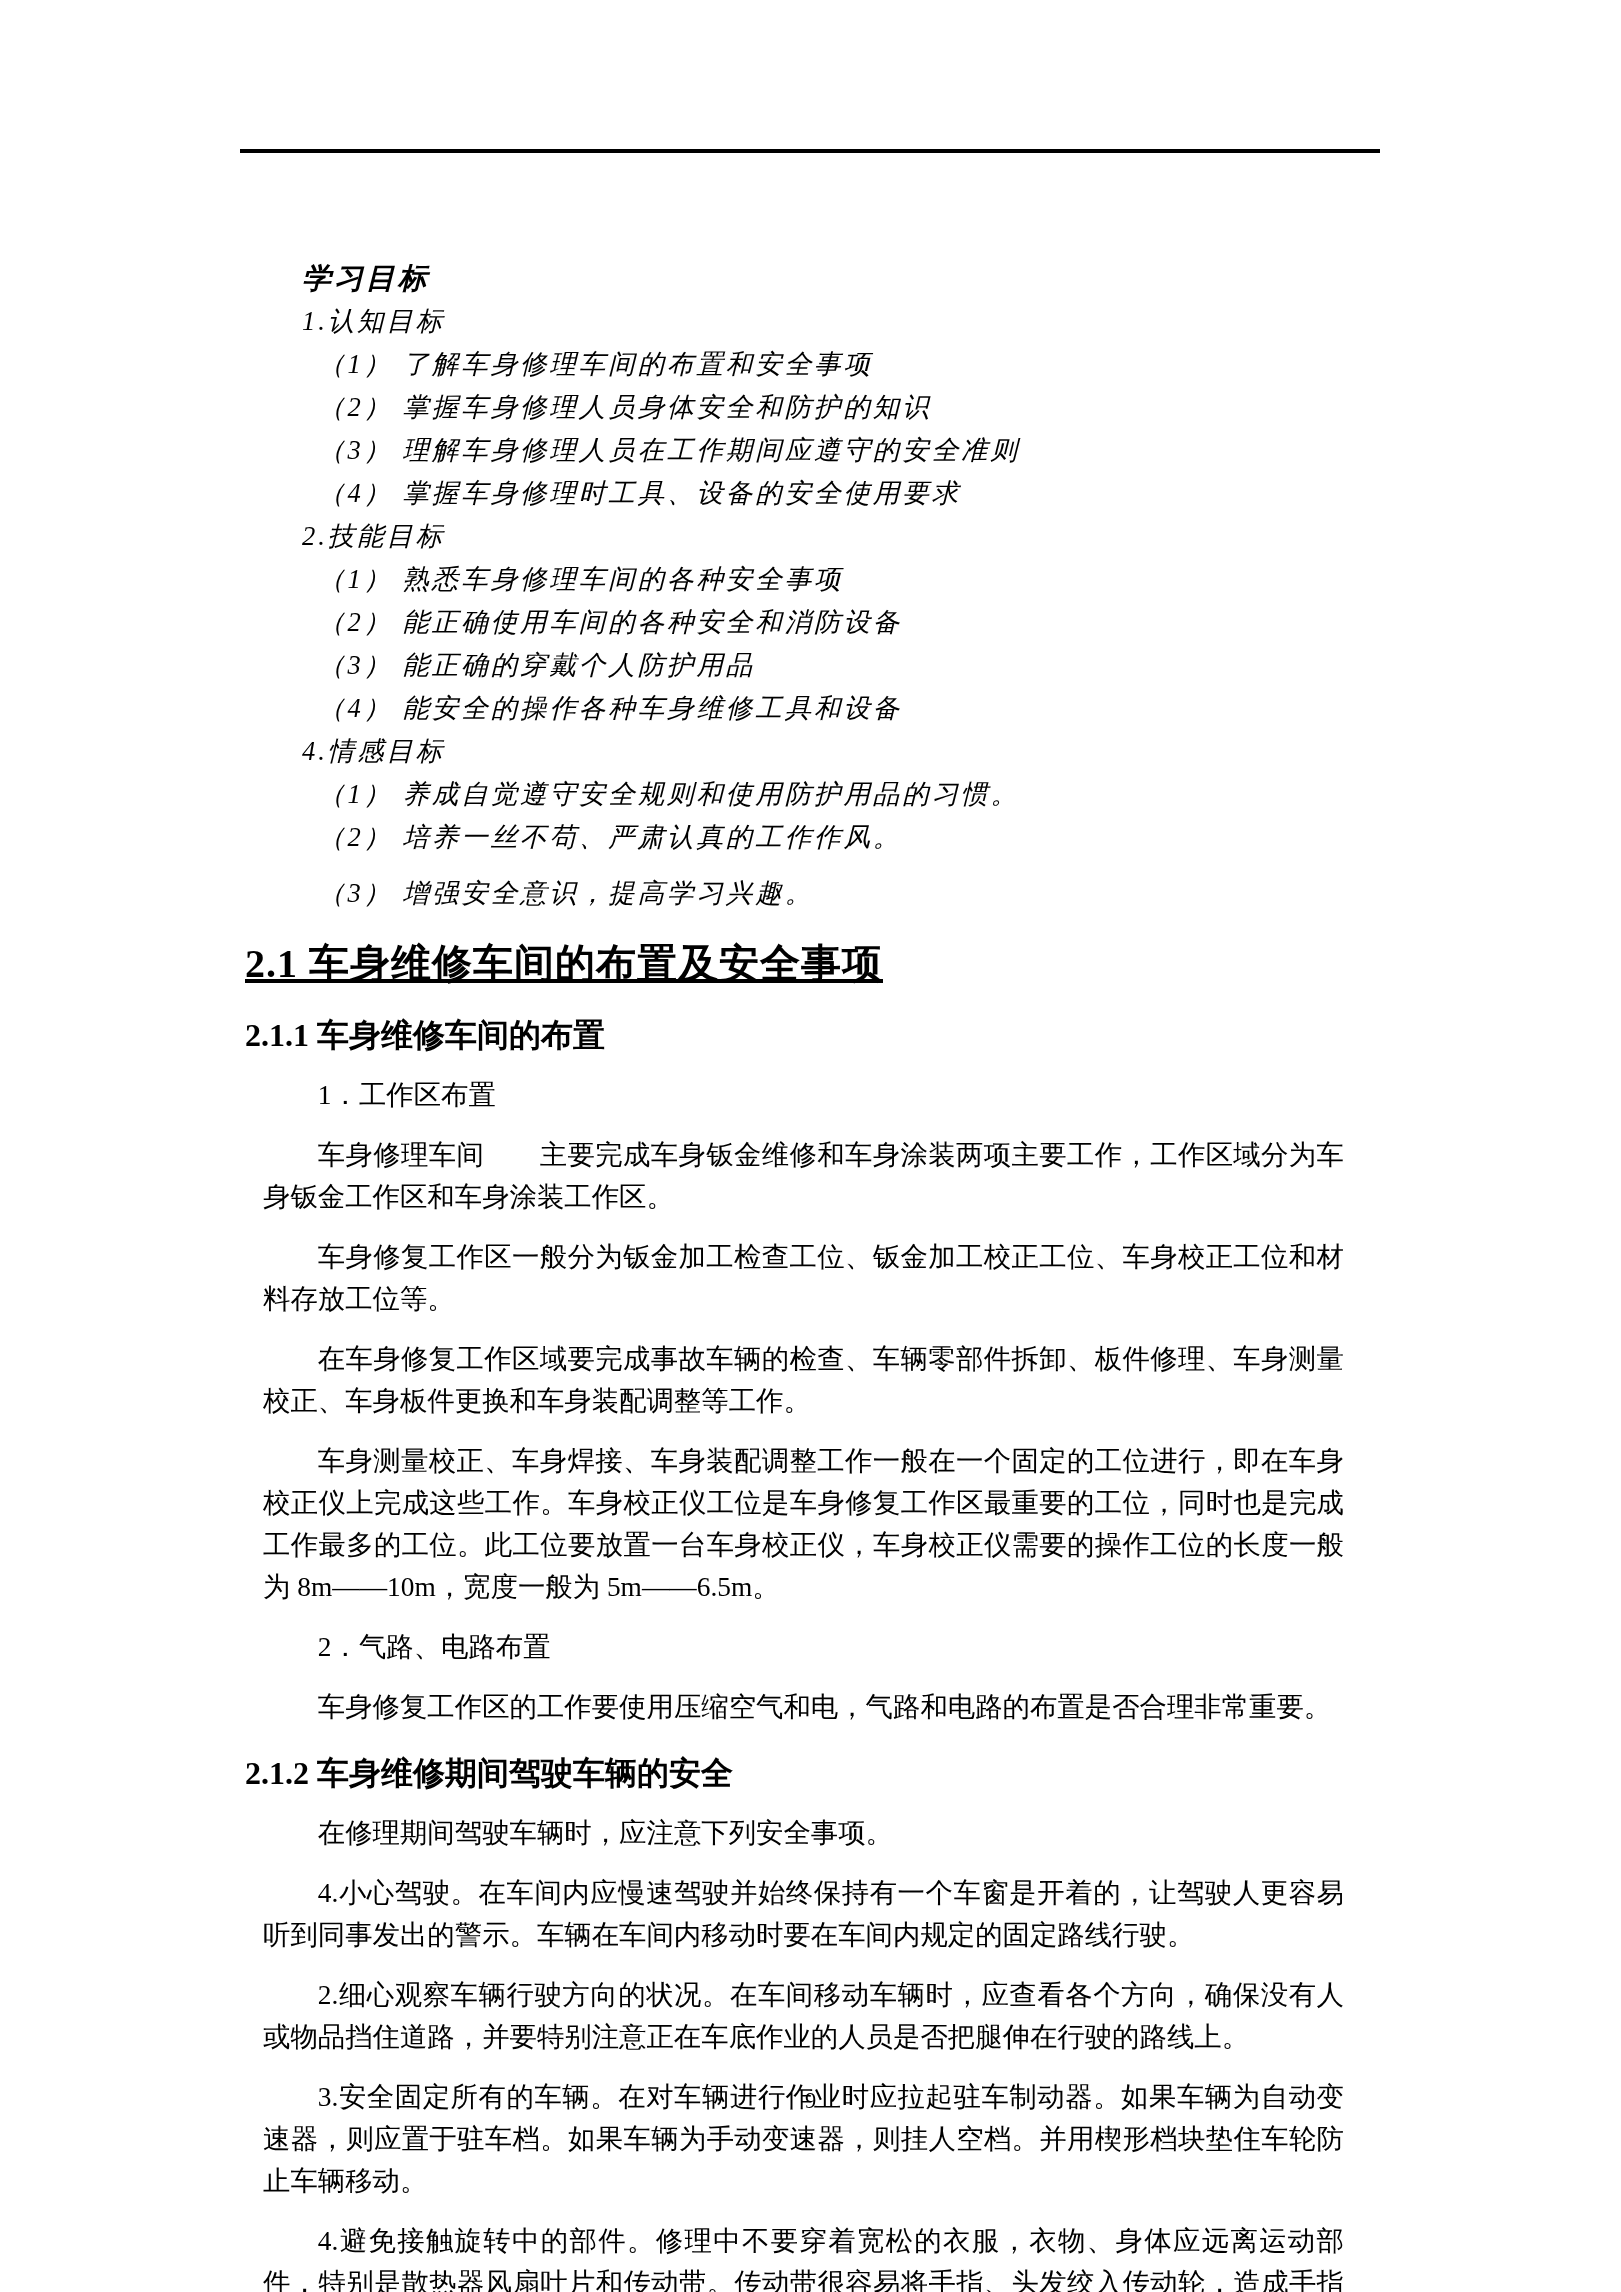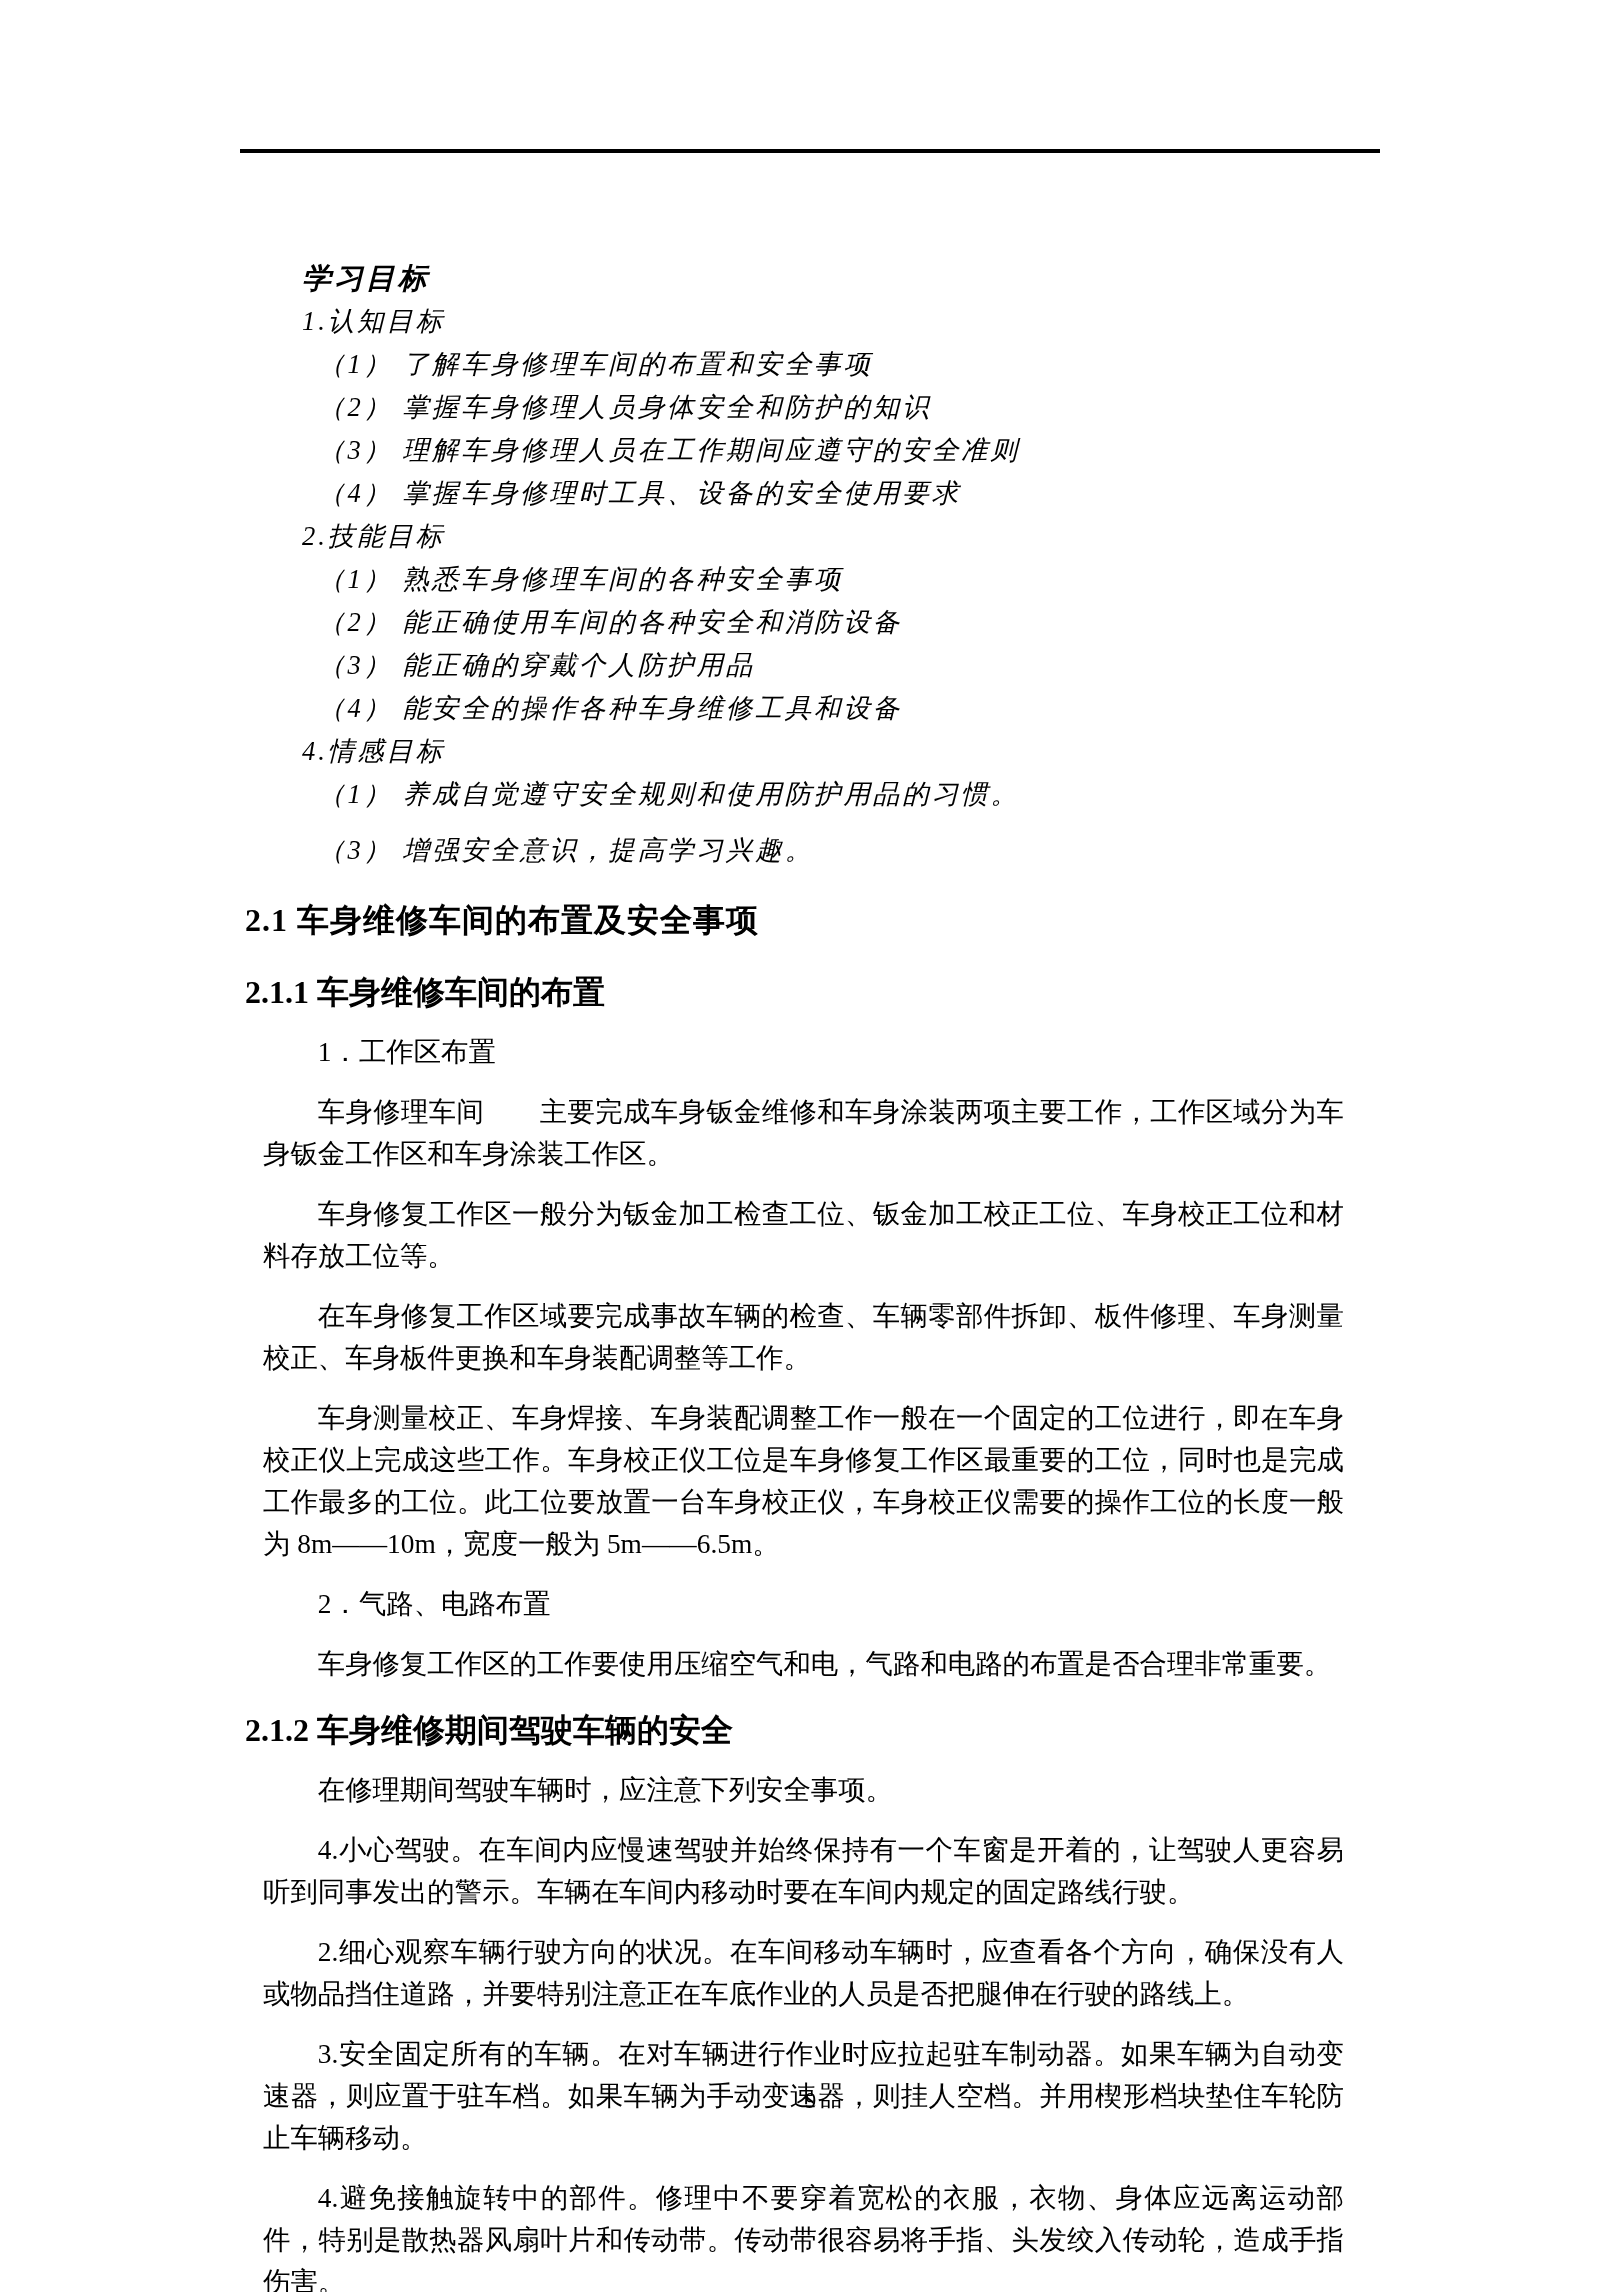--- a/index.html
+++ b/index.html
@@ -50,26 +50,27 @@
     padding-left: 57px;
   }
   .obj-item {
     padding-left: 73px;
   }
   .obj-item.extra-gap {
     margin-top: 13px;
   }
   
   .h-sec {
-    font-size: 32px;
+    font-size: 40px;
     font-weight: bold;
     line-height: 53px;
     margin: 21.6px 0 0 0;
     letter-spacing: 1px;
     white-space: nowrap;
+    text-decoration: underline;
   }
   .h-sub {
     font-size: 32px;
     font-weight: bold;
     line-height: 41px;
     margin: 25.5px 0 9.8px 0;
     white-space: nowrap;
   }
   .h-sub.mid {
     margin-top: 25px;
@@ -112,20 +113,21 @@
       <div class="obj-line obj-item">（4） 掌握车身修理时工具、设备的安全使用要求</div>
 
       <div class="obj-line obj-group">2.技能目标</div>
       <div class="obj-line obj-item">（1） 熟悉车身修理车间的各种安全事项</div>
       <div class="obj-line obj-item">（2） 能正确使用车间的各种安全和消防设备</div>
       <div class="obj-line obj-item">（3） 能正确的穿戴个人防护用品</div>
       <div class="obj-line obj-item">（4） 能安全的操作各种车身维修工具和设备</div>
 
       <div class="obj-line obj-group">4.情感目标</div>
       <div class="obj-line obj-item">（1） 养成自觉遵守安全规则和使用防护用品的习惯。</div>
+      <div class="obj-line obj-item">（2） 培养一丝不苟、严肃认真的工作作风。</div>
       <div class="obj-line obj-item extra-gap">（3） 增强安全意识，提高学习兴趣。</div>
     </section>
 
     <h1 class="h-sec">2.1 车身维修车间的布置及安全事项</h1>
 
     <h2 class="h-sub">2.1.1 车身维修车间的布置</h2>
 
     <p class="body-p">1．工作区布置</p>
     <p class="body-p">车身修理车间　　主要完成车身钣金维修和车身涂装两项主要工作，工作区域分为车身钣金工作区和车身涂装工作区。</p>
     <p class="body-p">车身修复工作区一般分为钣金加工检查工位、钣金加工校正工位、车身校正工位和材料存放工位等。</p>

